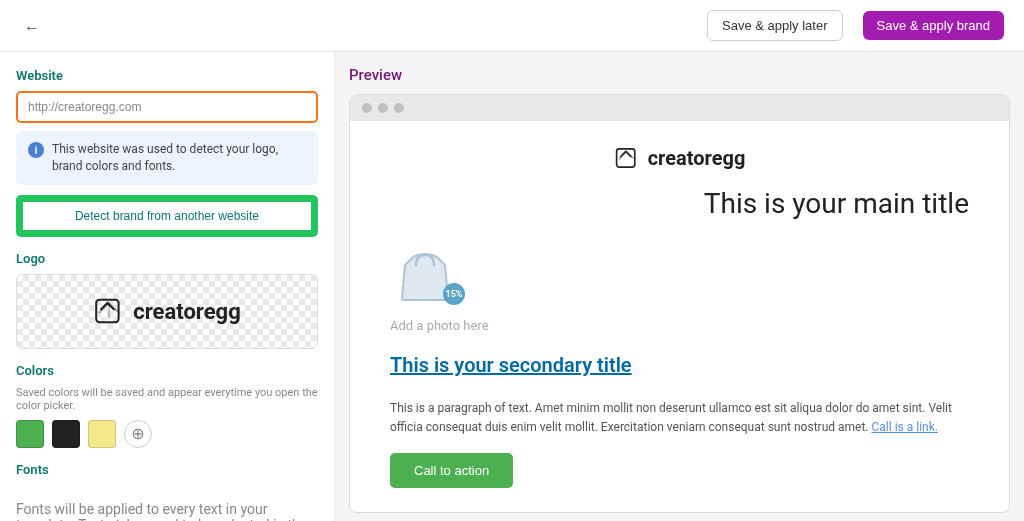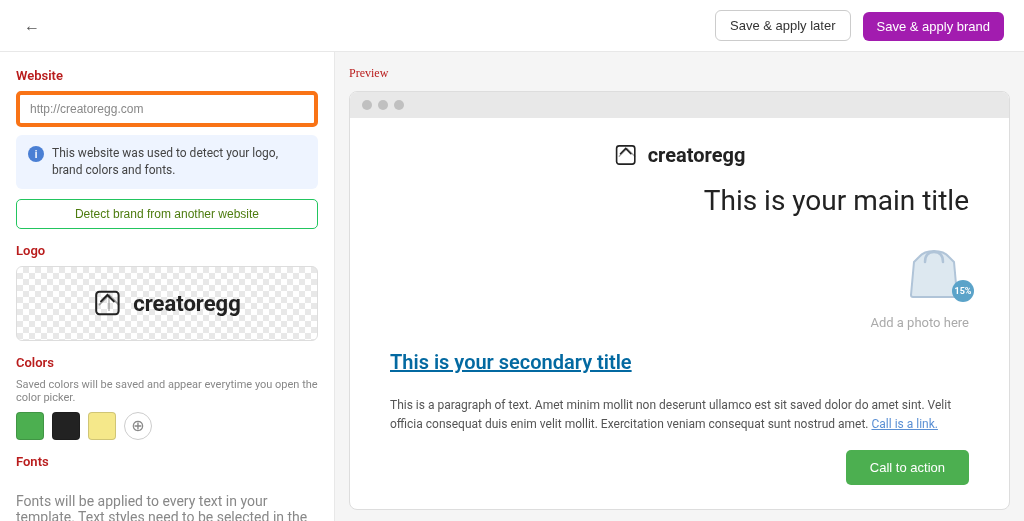--- a/index.html
+++ b/index.html
@@ -37,22 +37,22 @@
       color: #555;
       font-size: 16px;
     }
     .page-title {
       font-size: 20px;
       font-weight: 600;
       color: #222;
     }
     .header-right {
       display: flex;
-      align-items: flex-end;
-      gap: 12px;
+      align-items: center;
+      gap: 20px;
     }
     .btn-secondary {
       background: #fff;
       border: 1px solid #ccc;
       padding: 7px 14px;
       border-radius: 6px;
       cursor: pointer;
       font-size: 13px;
       color: #333;
     }
@@ -77,27 +77,27 @@
       width: 335px;
       min-width: 335px;
       border-right: 1px solid #e8e8e8;
       overflow-y: auto;
       padding: 16px;
     }
 
     .section-title {
       font-size: 13px;
       font-weight: 600;
-      color: #b91c1c;
+      color: #0f766e;
       margin-bottom: 8px;
     }
 
     .website-input {
       width: 100%;
-      border: 4px solid #f97316;
+      border: 2px solid #f97316;
       border-radius: 5px;
       padding: 7px 10px;
       font-size: 12px;
       color: #888;
       outline: none;
       margin-bottom: 8px;
     }
 
     .info-box {
       background: #eef4ff;
@@ -123,26 +123,26 @@
       margin-top: 1px;
     }
     .info-text {
       font-size: 12px;
       color: #444;
       line-height: 1.4;
     }
 
     .detect-btn {
       width: 100%;
-      border: 1px solid #22c55e;
+      border: 7px solid #22c55e;
       background: #fff;
       border-radius: 5px;
       padding: 7px;
       font-size: 12px;
-      color: #4d7c0f;
+      color: #0f766e;
       cursor: pointer;
       text-align: center;
     }
 
     .section-divider {
       margin: 14px 0 10px 0;
     }
 
     
     .logo-container {
@@ -217,25 +217,24 @@
 
     
     .preview-panel {
       flex: 1;
       overflow-y: auto;
       background: #f5f5f5;
       padding: 14px;
     }
 
     .preview-label {
-      font-size: 12px;
+      font-size: 15px;
       font-weight: 500;
-      color: #b91c1c;
+      color: #701a75;
       margin-bottom: 10px;
-      font-family: Liberation Serif, serif;
     }
 
     .browser-mock {
       background: #fff;
       border-radius: 8px;
       border: 1px solid #ddd;
       overflow: hidden;
     }
 
     .browser-bar {
@@ -274,21 +273,21 @@
       font-size: 28px;
       font-weight: 400;
       text-align: right;
       color: #222;
       margin-bottom: 20px;
     }
 
     .preview-image-area {
       display: flex;
       flex-direction: column;
-      align-items: flex-end;
+      align-items: flex-start;
       margin-bottom: 20px;
     }
 
     .shopping-bag-icon {
       width: 70px;
       height: 70px;
       position: relative;
       margin-bottom: 8px;
     }
 
@@ -329,21 +328,21 @@
     }
 
     .preview-link {
       color: #5a8fd4;
       text-decoration: underline;
       font-size: 12px;
     }
 
     .cta-area {
       display: flex;
-      justify-content: flex-end;
+      justify-content: flex-start;
       margin-top: 16px;
     }
     .cta-btn {
       background: #4caf50;
       color: #fff;
       border: none;
       padding: 10px 24px;
       border-radius: 5px;
       font-size: 13px;
       font-weight: 500;
@@ -444,21 +443,21 @@
               <path d="M26 25 Q26 15 35 15 Q44 15 44 25" stroke="#b0c4d8" stroke-width="2.5" fill="none" stroke-linecap="round"></path>
             </svg>
             <div class="badge-15">15%</div>
           </div>
           <div class="add-photo-text">Add a photo here</div>
         </div>
 
         <div class="preview-secondary-title">This is your secondary title</div>
 
         <div class="preview-paragraph">
-          <span>This is a paragraph of text. Amet minim mollit non deserunt ullamco est sit saved dolor do amet sint. Velit officia consequat duis enim velit mollit. Exercitation veniam consequat sunt nostrud amet.</span>
+          <span>This is a paragraph of text. Amet minim mollit non deserunt ullamco est sit aliqua dolor do amet sint. Velit officia consequat duis enim velit mollit. Exercitation veniam consequat sunt nostrud amet.</span>
           <span> </span><a class="preview-link">Call is a link.</a>
         </div>
 
         <div class="cta-area">
           <button class="cta-btn">Call to action</button>
         </div>
 
       </div>
     </div>
   </div>

